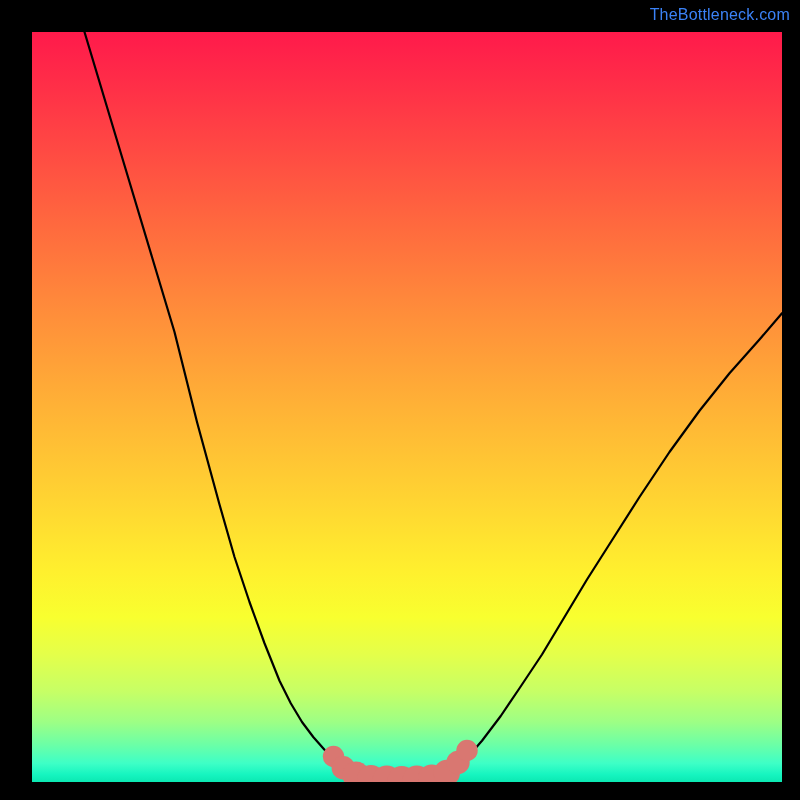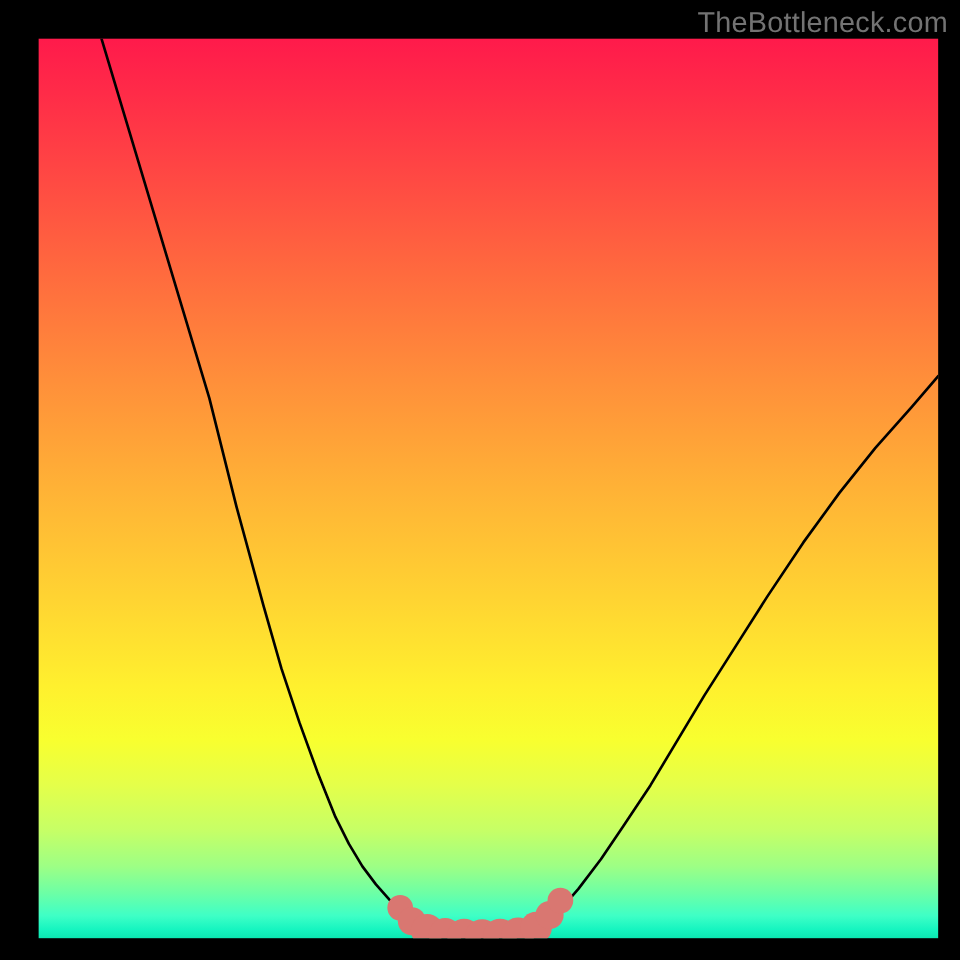--- a/index.html
+++ b/index.html
@@ -46,22 +46,22 @@
       #6cffa6 95%,
       #3effc6 97.5%,
       #16f5c0 99%,
       #0be8b2 100%
     );
   }
   .watermark {
     position: absolute;
     top: 6px;
     right: 10px;
-    color: #737373;
-    font-size: 24px;
+    color: #3b82f6;
+    font-size: 16px;
     font-weight: 500;
     letter-spacing: 0.2px;
     user-select: none;
   }
   svg.curve {
     position: absolute;
     inset: 0;
   }
   .bead {
     fill: #d97771;

